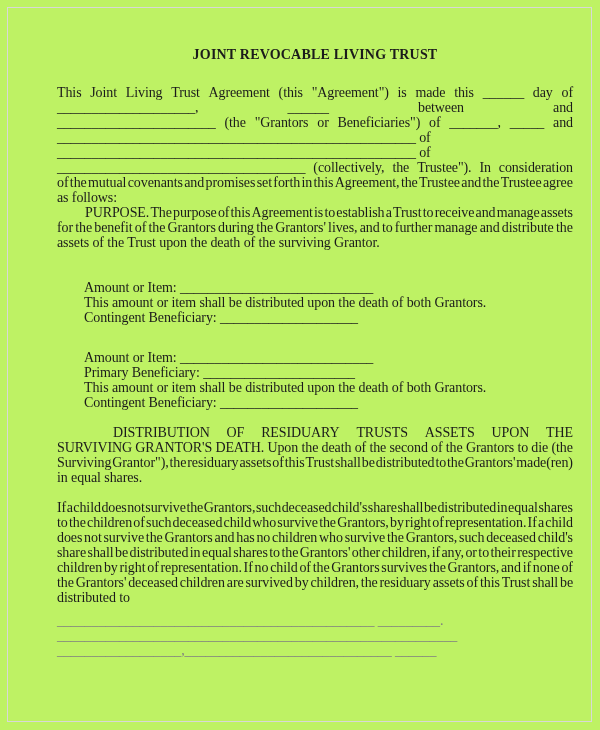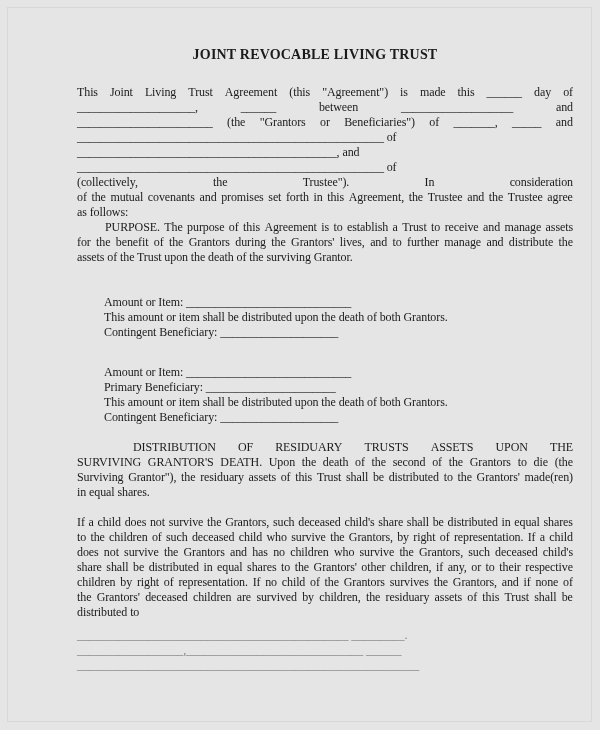--- a/index.html
+++ b/index.html
@@ -1,20 +1,20 @@
 <!DOCTYPE html>
 <html><head>
 <meta charset="utf-8">
 <style>
   html, body { margin: 0; padding: 0; background: #ffffff; }
   .sheet {
     position: relative;
     width: 600px;
     height: 730px;
-    background: #e5e5e5;
+    background: #bef264;
     overflow: hidden;
     font-family: "Liberation Serif", "DejaVu Serif", serif;
     color: #1b1b1b;
   }
   .frame {
     position: absolute;
     top: 7px; left: 7px; right: 8px; bottom: 8px;
     border: 1px solid #d8d8d8;
     pointer-events: none;
   }
@@ -27,27 +27,26 @@
   .doc-title {
     text-align: center;
     font-weight: bold;
     font-size: 14px;
     line-height: 16px;
     letter-spacing: 0.2px;
     margin-bottom: 22px;
     white-space: nowrap;
   }
   .line {
-    font-size: 12px;
+    font-size: 14px;
     line-height: 15px;
     height: 15px;
     letter-spacing: -0.1px;
     white-space: pre;
     overflow: visible;
-    margin-left: 20px;
   }
   .line.spread {
     display: flex;
     flex-direction: row;
     flex-wrap: nowrap;
     justify-content: space-between;
   }
   .line.spread span { white-space: pre; flex: 0 0 auto; }
   .block { margin: 0; }
   .mt30 { margin-top: 30px; }
@@ -60,26 +59,25 @@
 </head>
 <body>
 
 <div class="sheet">
   <div class="frame"></div>
   <div class="content">
     <div class="doc-title">JOINT REVOCABLE LIVING TRUST</div>
     <div>
         <div class="block">
           <div class="line spread"><span>This</span><span>Joint</span><span>Living</span><span>Trust</span><span>Agreement</span><span>(this</span><span>"Agreement")</span><span>is</span><span>made</span><span>this</span><span>______</span><span>day</span><span>of</span></div>
-          <div class="line spread"><span>____________________,</span><span>______</span><span>between</span><span>___________________</span><span>and</span></div>
+          <div class="line spread"><span>____________________,</span><span>______</span><span>between</span><span>and</span></div>
           <div class="line spread"><span>_______________________</span><span>(the</span><span>"Grantors</span><span>or</span><span>Beneficiaries")</span><span>of</span><span>_______,</span><span>_____</span><span>and</span></div>
           <div class="line">____________________________________________________ of</div>
-          <div class="line">____________________________________________, and</div>
           <div class="line">____________________________________________________ of</div>
-          <div class="line spread"><span>(collectively,</span><span>the</span><span>Trustee").</span><span>In</span><span>consideration</span></div>
+          <div class="line spread"><span>____________________________________</span><span>(collectively,</span><span>the</span><span>Trustee").</span><span>In</span><span>consideration</span></div>
           <div class="line spread"><span>of</span><span>the</span><span>mutual</span><span>covenants</span><span>and</span><span>promises</span><span>set</span><span>forth</span><span>in</span><span>this</span><span>Agreement,</span><span>the</span><span>Trustee</span><span>and</span><span>the</span><span>Trustee</span><span>agree</span></div>
           <div class="line">as follows:</div>
         </div>
         <div class="block">
           <div class="line spread" style="padding-left: 28px; text-align: right;"><span>PURPOSE.</span><span>The</span><span>purpose</span><span>of</span><span>this</span><span>Agreement</span><span>is</span><span>to</span><span>establish</span><span>a</span><span>Trust</span><span>to</span><span>receive</span><span>and</span><span>manage</span><span>assets</span></div>
           <div class="line spread"><span>for</span><span>the</span><span>benefit</span><span>of</span><span>the</span><span>Grantors</span><span>during</span><span>the</span><span>Grantors'</span><span>lives,</span><span>and</span><span>to</span><span>further</span><span>manage</span><span>and</span><span>distribute</span><span>the</span></div>
           <div class="line">assets of the Trust upon the death of the surviving Grantor.</div>
         </div>
         <div class="block mt30 ind27">
           <div class="line">Amount or Item: ____________________________</div>
@@ -102,18 +100,18 @@
           <div class="line spread"><span>If</span><span>a</span><span>child</span><span>does</span><span>not</span><span>survive</span><span>the</span><span>Grantors,</span><span>such</span><span>deceased</span><span>child's</span><span>share</span><span>shall</span><span>be</span><span>distributed</span><span>in</span><span>equal</span><span>shares</span></div>
           <div class="line spread"><span>to</span><span>the</span><span>children</span><span>of</span><span>such</span><span>deceased</span><span>child</span><span>who</span><span>survive</span><span>the</span><span>Grantors,</span><span>by</span><span>right</span><span>of</span><span>representation.</span><span>If</span><span>a</span><span>child</span></div>
           <div class="line spread"><span>does</span><span>not</span><span>survive</span><span>the</span><span>Grantors</span><span>and</span><span>has</span><span>no</span><span>children</span><span>who</span><span>survive</span><span>the</span><span>Grantors,</span><span>such</span><span>deceased</span><span>child's</span></div>
           <div class="line spread"><span>share</span><span>shall</span><span>be</span><span>distributed</span><span>in</span><span>equal</span><span>shares</span><span>to</span><span>the</span><span>Grantors'</span><span>other</span><span>children,</span><span>if</span><span>any,</span><span>or</span><span>to</span><span>their</span><span>respective</span></div>
           <div class="line spread"><span>children</span><span>by</span><span>right</span><span>of</span><span>representation.</span><span>If</span><span>no</span><span>child</span><span>of</span><span>the</span><span>Grantors</span><span>survives</span><span>the</span><span>Grantors,</span><span>and</span><span>if</span><span>none</span><span>of</span></div>
           <div class="line spread"><span>the</span><span>Grantors'</span><span>deceased</span><span>children</span><span>are</span><span>survived</span><span>by</span><span>children,</span><span>the</span><span>residuary</span><span>assets</span><span>of</span><span>this</span><span>Trust</span><span>shall</span><span>be</span></div>
           <div class="line">distributed to</div>
         </div>
         <div class="block mt8 grey">
           <div class="line">______________________________________________ _________.</div>
+          <div class="line">__________________________________________________________</div>
           <div class="line">__________________,______________________________ ______</div>
-          <div class="line">__________________________________________________________</div>
         </div>
       </div>
   </div>
 </div>
 
 </body></html>

